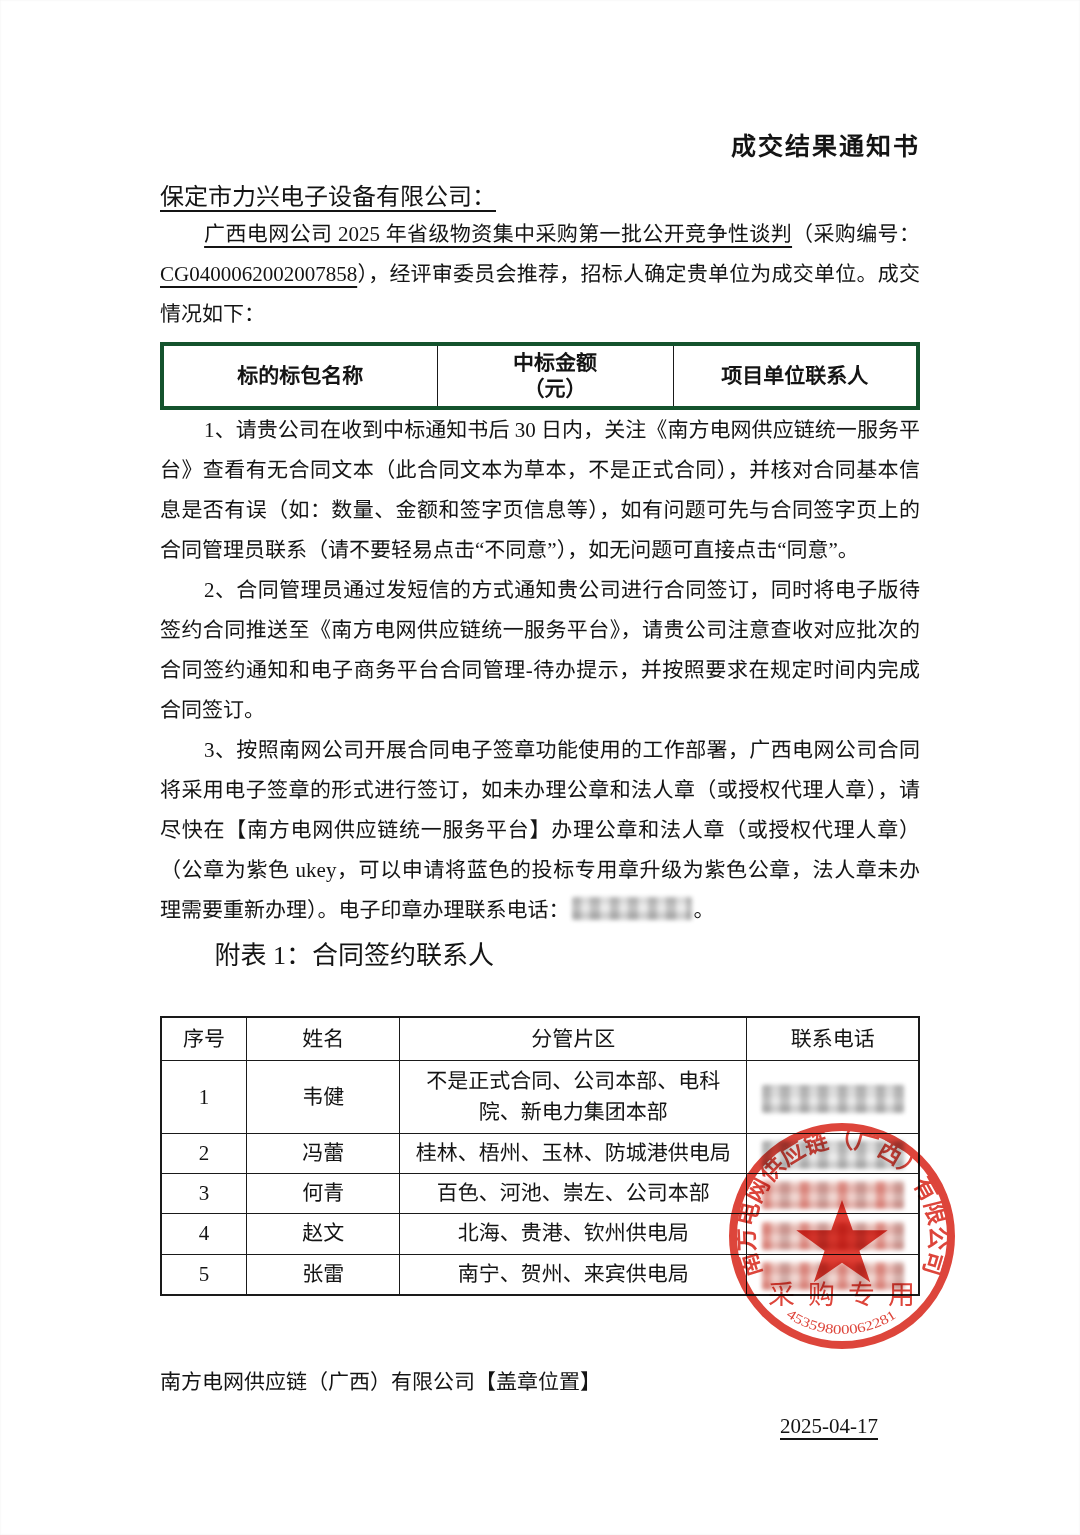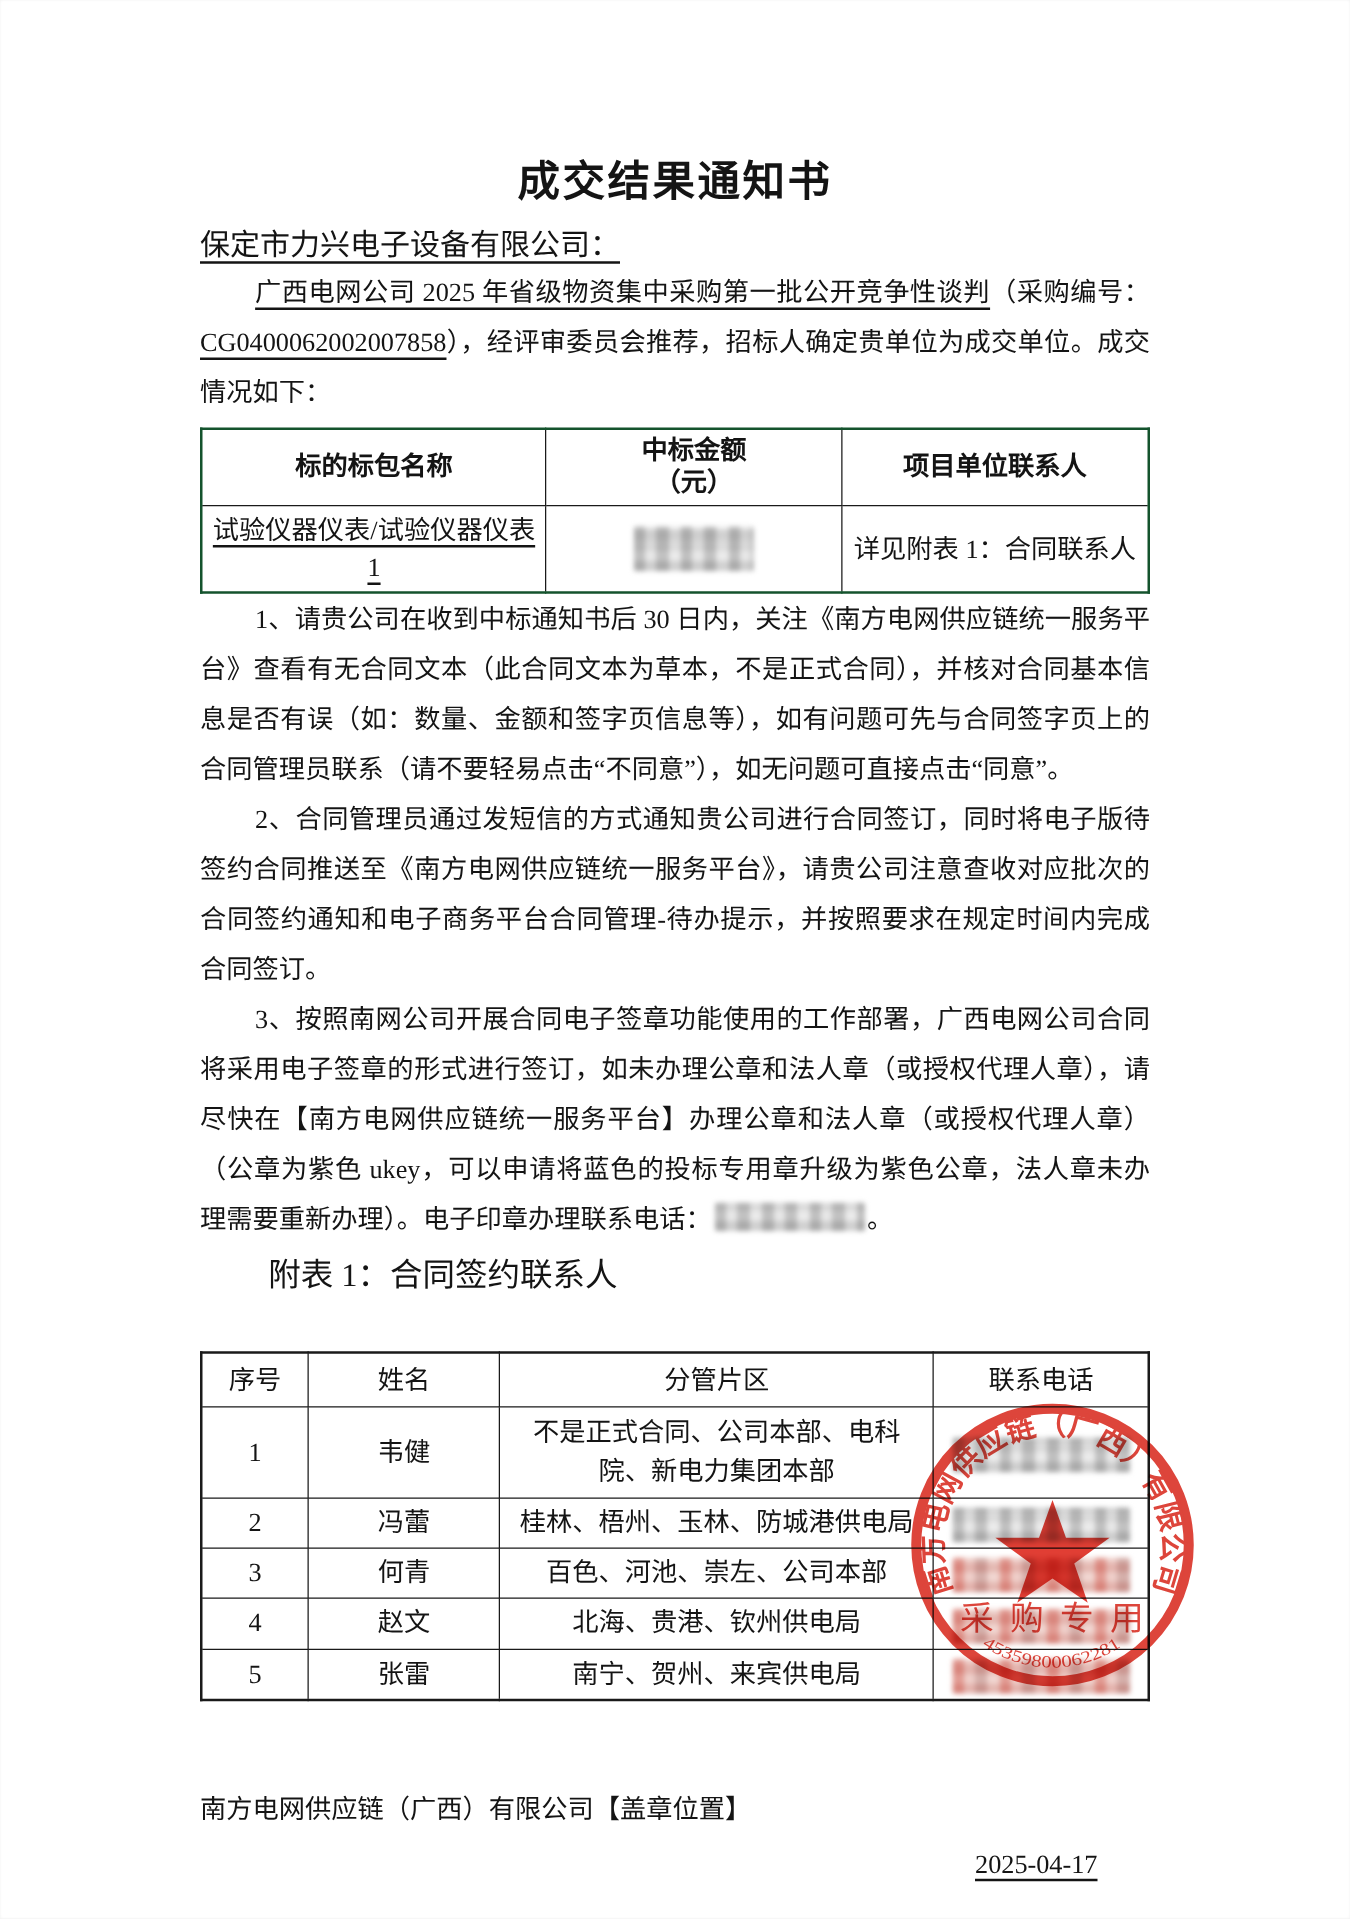--- a/index.html
+++ b/index.html
@@ -13,25 +13,25 @@
     box-shadow:inset 0 0 2px #ededed;
     overflow:hidden;
   }
   .content{
     position:absolute;
     left:160px;top:0;
     width:760px;
   }
   .doc-title{
     margin:128px 0 14px 0;
-    font-size:34px;
+    font-size:25px;
     line-height:38px;
     font-weight:700;
     letter-spacing:2px;
-    text-align:center;
+    text-align:right;
   }
   .addressee{
     margin:0;
     font-size:24px;
     line-height:34px;
   }
   .u{
     text-decoration:underline;
     text-underline-offset:5px;
     text-decoration-thickness:1.5px;
@@ -56,21 +56,21 @@
   table.award{margin-top:8px;}
   table.award th,table.award td,
   table.annex th,table.annex td{
     border:1.6px solid #1a1a1a;
     text-align:center;
     vertical-align:middle;
     padding:4px 8px;
     line-height:30px;
     overflow:hidden;
   }
-  table.award{border:2px solid #14532d;}
+  table.award{border:4px solid #14532d;}
   table.annex{border:2px solid #1a1a1a;}
   table.award th{
     font-family:"Liberation Sans","DejaVu Sans",sans-serif;
     font-weight:700;
     height:49px;
     line-height:26px;
   }
   table.award td{height:56px;}
   table.annex th{
     font-weight:400;
@@ -146,25 +146,20 @@
       <colgroup>
         <col style="width:36.4%">
         <col style="width:31.2%">
         <col style="width:32.4%">
       </colgroup>
       <tbody>
         <tr>
           <th>标的标包名称</th>
           <th><span>中标金额</span><br><span>（元）</span></th>
           <th>项目单位联系人</th>
-        </tr>
-        <tr>
-          <td><span class="u">试验仪器仪表/试验仪器仪表 1</span></td>
-          <td><span class="px-blur amount-blur"></span></td>
-          <td>详见附表 1：合同联系人</td>
         </tr>
       </tbody>
     </table>
 
     <p class="body indent">1、请贵公司在收到中标通知书后 30 日内，关注《南方电网供应链统一服务平台》查看有无合同文本（此合同文本为草本，不是正式合同），并核对合同基本信息是否有误（如：数量、金额和签字页信息等），如有问题可先与合同签字页上的合同管理员联系（请不要轻易点击“不同意”），如无问题可直接点击“同意”。</p>
     <p class="body indent">2、合同管理员通过发短信的方式通知贵公司进行合同签订，同时将电子版待签约合同推送至《南方电网供应链统一服务平台》，请贵公司注意查收对应批次的合同签约通知和电子商务平台合同管理-待办提示，并按照要求在规定时间内完成合同签订。</p>
     <p class="body indent"><span>3、按照南网公司开展合同电子签章功能使用的工作部署，广西电网公司合同将采用电子签章的形式进行签订，如未办理公章和法人章（或授权代理人章），请尽快在【南方电网供应链统一服务平台】办理公章和法人章（或授权代理人章）（公章为紫色 ukey，可以申请将蓝色的投标专用章升级为紫色公章，法人章未办理需要重新办理）。电子印章办理联系电话：</span><span class="px-blur inline-phone-blur"></span><span>。</span></p>
 
     <p class="annex-title">附表 1：合同签约联系人</p>
 

